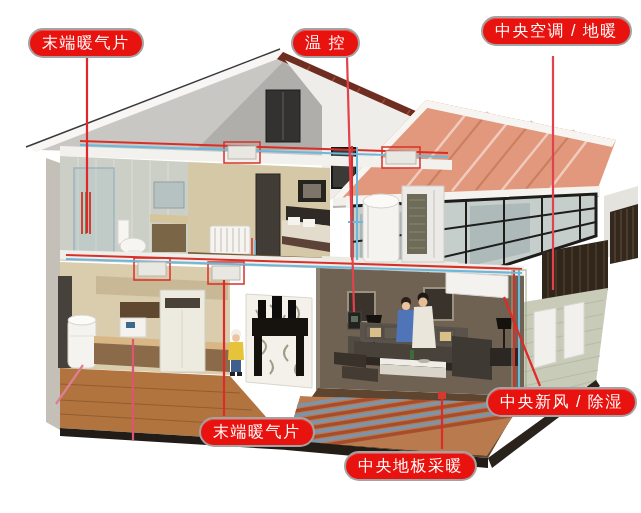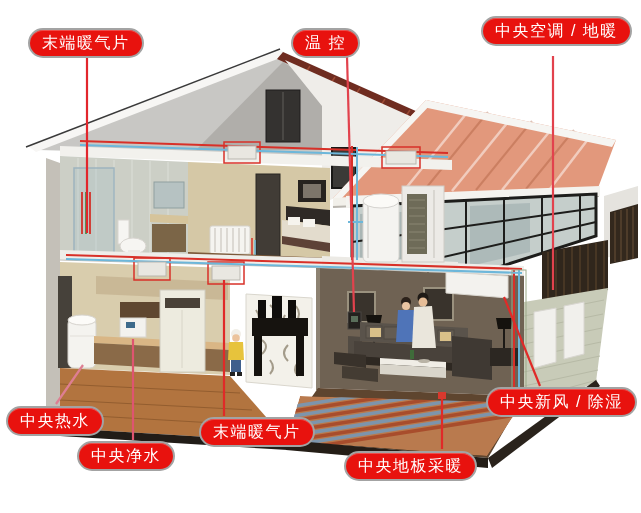--- a/index.html
+++ b/index.html
@@ -366,19 +366,17 @@
     <line x1="224" y1="416" x2="224" y2="280" stroke="#e02a28"></line>
     <line x1="442" y1="449" x2="442" y2="398" stroke="#e02a28"></line>
     <rect x="438" y="392" width="8" height="7" fill="#d8392e" stroke="none"></rect>
     <line x1="540" y1="386" x2="504" y2="297" stroke="#e02a28"></line>
   </g>
 </svg>
 
 <div class="callout" style="left:28px;top:28px;">末端暖气片</div>
 <div class="callout" style="left:291px;top:28px;">温 控</div>
 <div class="callout" style="left:481px;top:16px;">中央空调 / 地暖</div>
-<div class="callout" style="left:6px;top:406px;">中央热水</div>
-<div class="callout" style="left:77px;top:441px;">中央净水</div>
 <div class="callout" style="left:199px;top:417px;">末端暖气片</div>
 <div class="callout" style="left:344px;top:451px;">中央地板采暖</div>
 <div class="callout" style="left:486px;top:387px;">中央新风 / 除湿</div>
 
 </div>
 
 </body></html>

